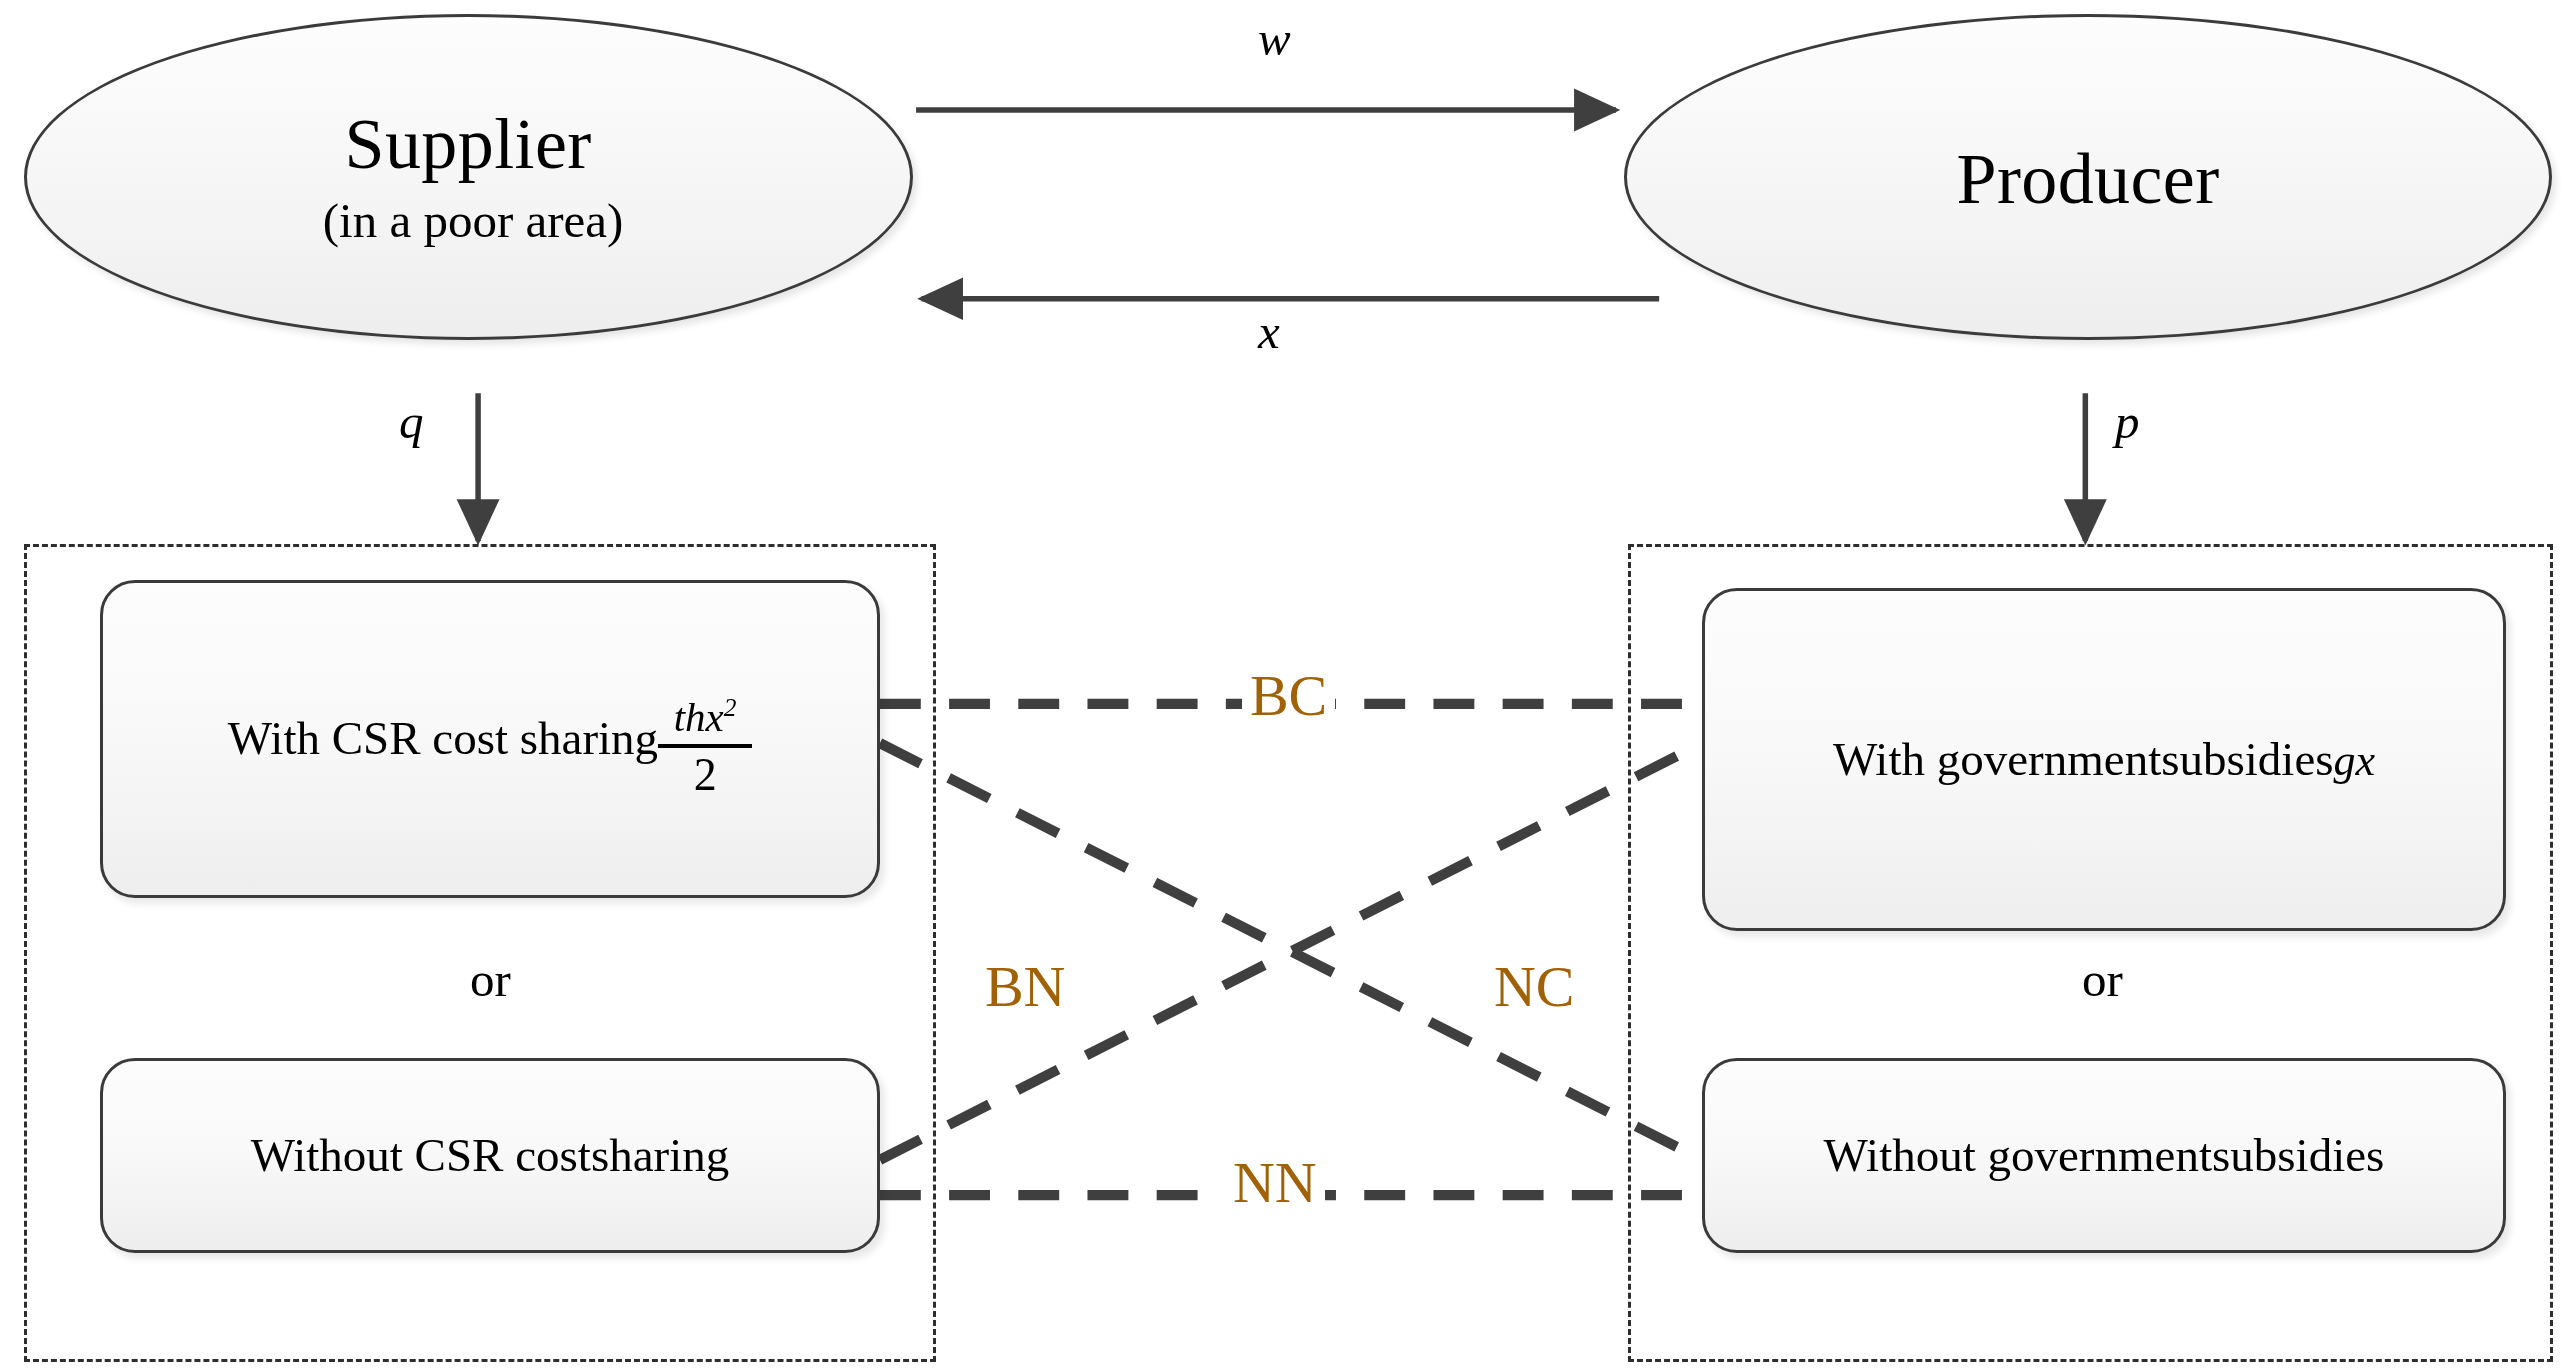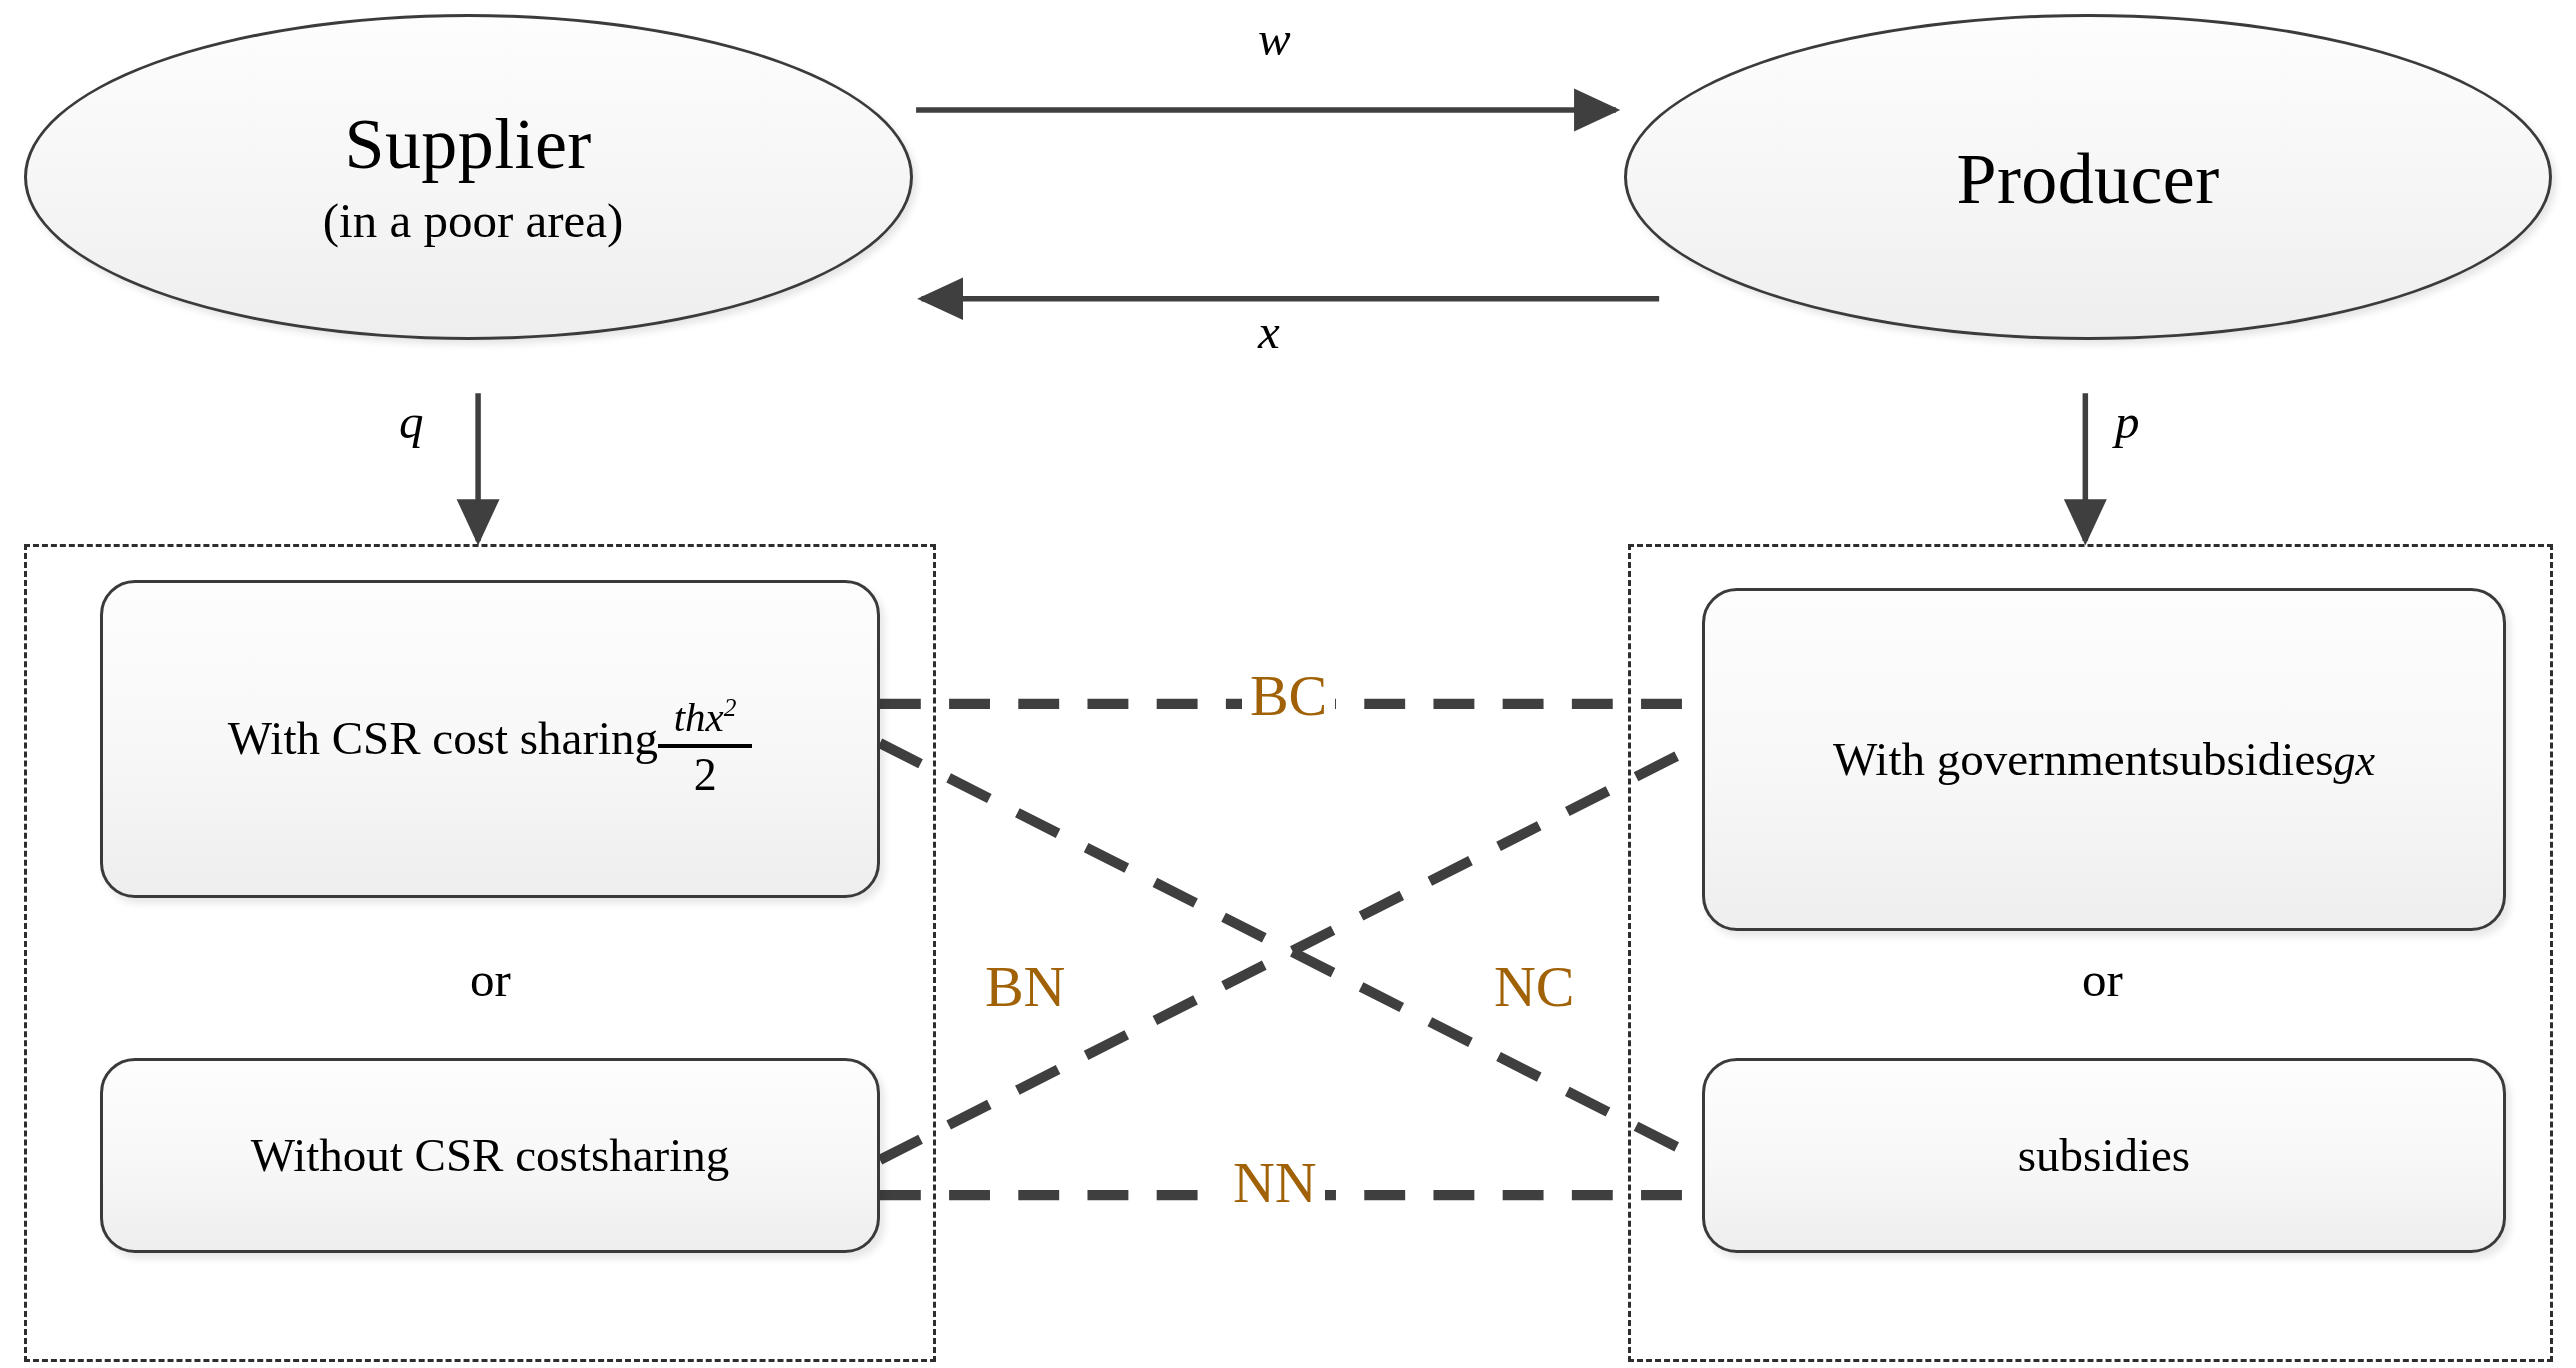--- a/index.html
+++ b/index.html
@@ -238,20 +238,21 @@
 
   <div class="opt-box" id="box-with-subsidy">
     <span class="opt-line">With government</span>
     <span class="opt-line">subsidies</span>
     <span class="inline-var">gx</span>
   </div>
 
   <span class="or-label" id="or-right">or</span>
 
   <div class="opt-box" id="box-without-subsidy">
+    <span class="opt-line">Without government</span>
     <span class="opt-line">subsidies</span>
   </div>
 
   <span class="scenario-label" id="label-bc">BC</span>
   <span class="scenario-label" id="label-bn">BN</span>
   <span class="scenario-label" id="label-nc">NC</span>
   <span class="scenario-label" id="label-nn">NN</span>
 
 </div>
 

